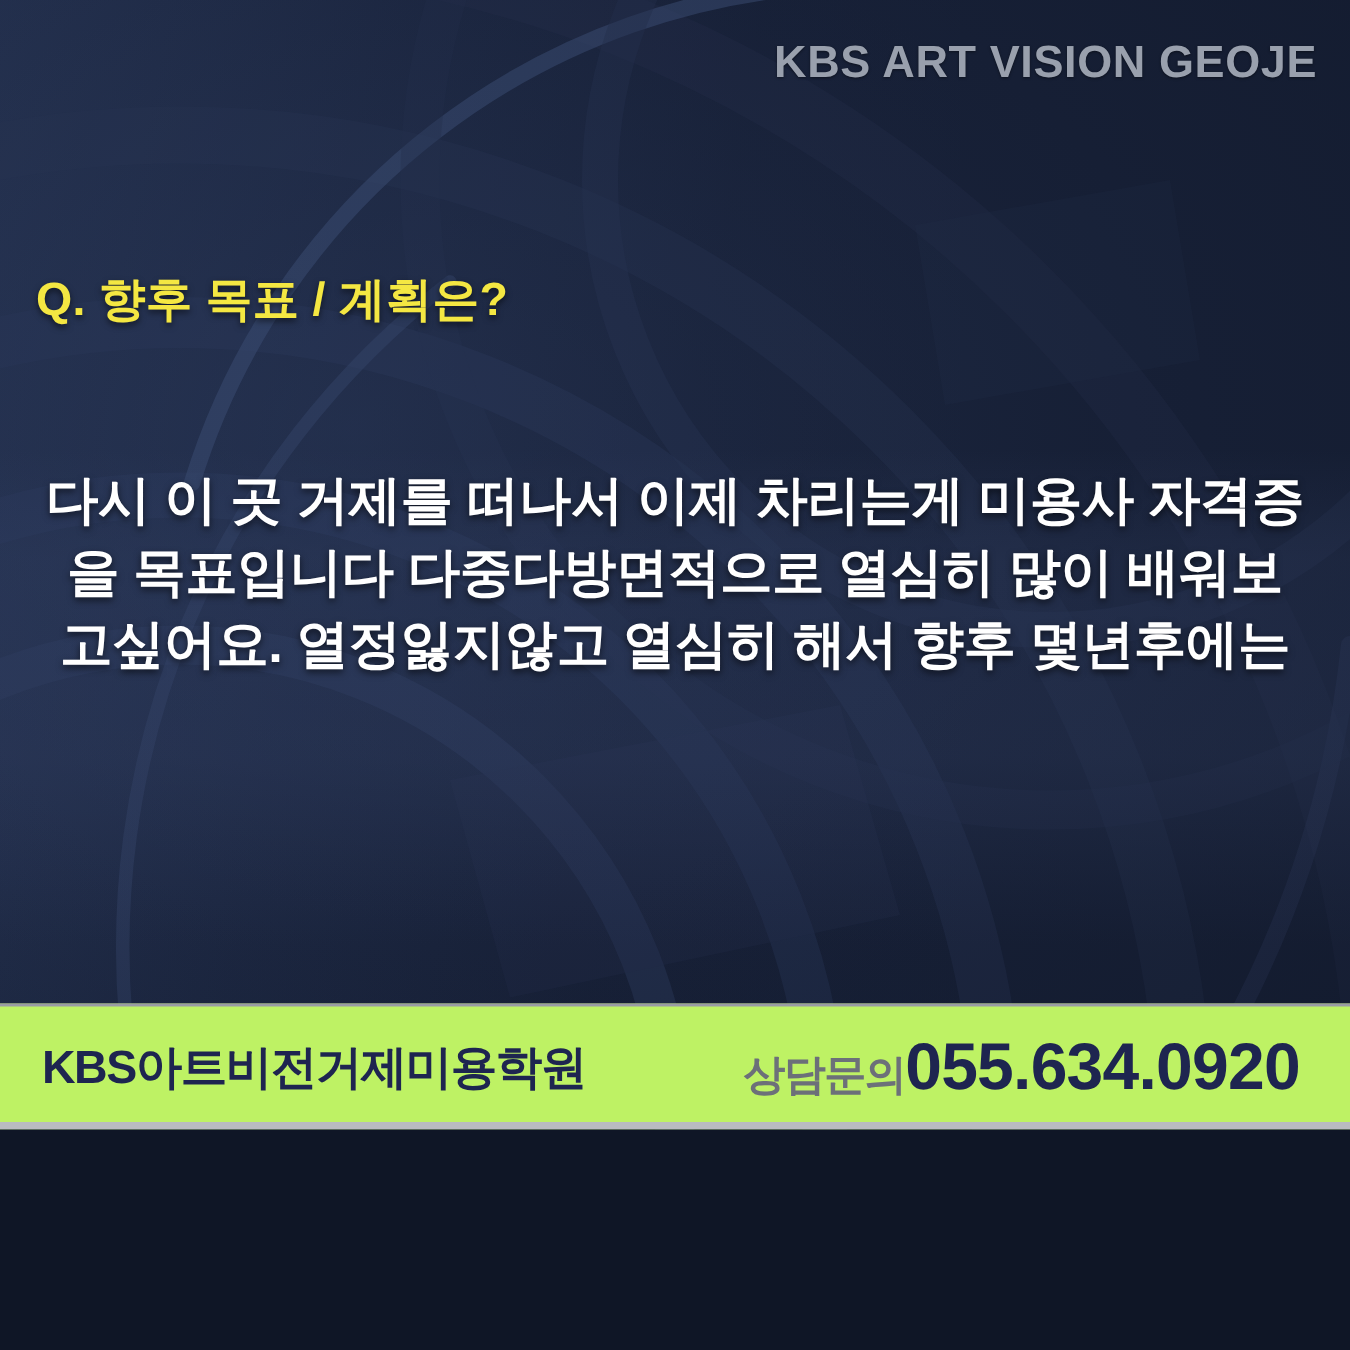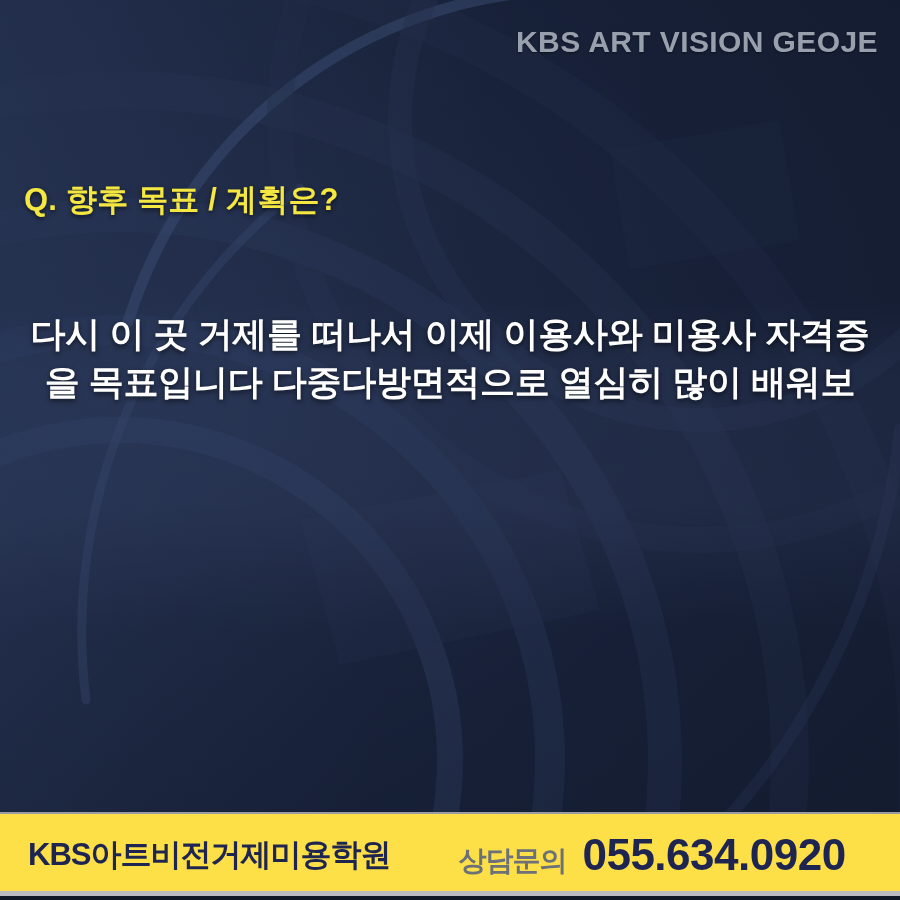--- a/index.html
+++ b/index.html
@@ -7,21 +7,21 @@
 
   html, body {
     width:900px; height:900px;
     background:#0f1626;
     font-family:"Liberation Sans", sans-serif;
     overflow:hidden;
   }
 
   #card {
     position:relative;
-    width:900px; height:896px;
+    width:900px; height:753px;
     background:#161f35;
     overflow:hidden;
   }
 
   
   #bg {
     position:absolute;
     inset:0;
     overflow:hidden;
     pointer-events:none;
@@ -95,42 +95,41 @@
     letter-spacing:-.3px;
     text-shadow:0 2px 5px rgba(0,0,0,.6);
     word-break:keep-all;
   }
   #answer .ln { display:block; white-space:nowrap; }
 
   
   #footer {
     position:absolute;
     left:0; right:0; bottom:0; height:84px;
-    background:#fde047;
+    background:#bef264;
     border-top:2px solid #9a9ca4;
     display:flex;
     align-items:center;
     padding-left:28px;
   }
   #footer-edge {
     position:absolute; left:0; right:0; bottom:0; height:5px;
     background:#b9bbc0;
   }
   #academy-name {
     font-size:31px;
     font-weight:bold;
     color:#1e2550;
     letter-spacing:-1px;
     white-space:nowrap;
   }
   #contact-group {
     display:flex;
     align-items:baseline;
-    gap:16px;
-    margin-left:68px;
+    margin-left:105px;
     text-align:right;
   }
   #contact-label {
     font-size:28px;
     font-weight:bold;
     color:#6c7079;
     letter-spacing:-1px;
     white-space:nowrap;
   }
   #phone-number {
@@ -179,22 +178,23 @@
     <div class="bg-vignette"></div>
   </div>
 
   <div id="header">
     <div id="brand-title">KBS ART VISION GEOJE</div>
   </div>
 
   <div id="question">Q. 향후 목표 / 계획은?</div>
 
   <div id="answer">
-    <span class="ln">다시 이 곳 거제를 떠나서 이제 이용사와 미용사 자격증</span>
+    <span class="ln">다시 이 곳 거제를 떠나서 이제 차리는게 미용사 자격증</span>
     <span class="ln">을 목표입니다 다중다방면적으로 열심히 많이 배워보</span>
+    <span class="ln">고싶어요. 열정잃지않고 열심히 해서 향후 몇년후에는</span>
   </div>
 
   <div id="footer">
     <div id="academy-name">KBS아트비전거제미용학원</div>
     <div id="contact-group">
       <div id="contact-label">상담문의</div>
       <div id="phone-number">055.634.0920</div>
     </div>
     <div id="footer-edge"></div>
   </div>

